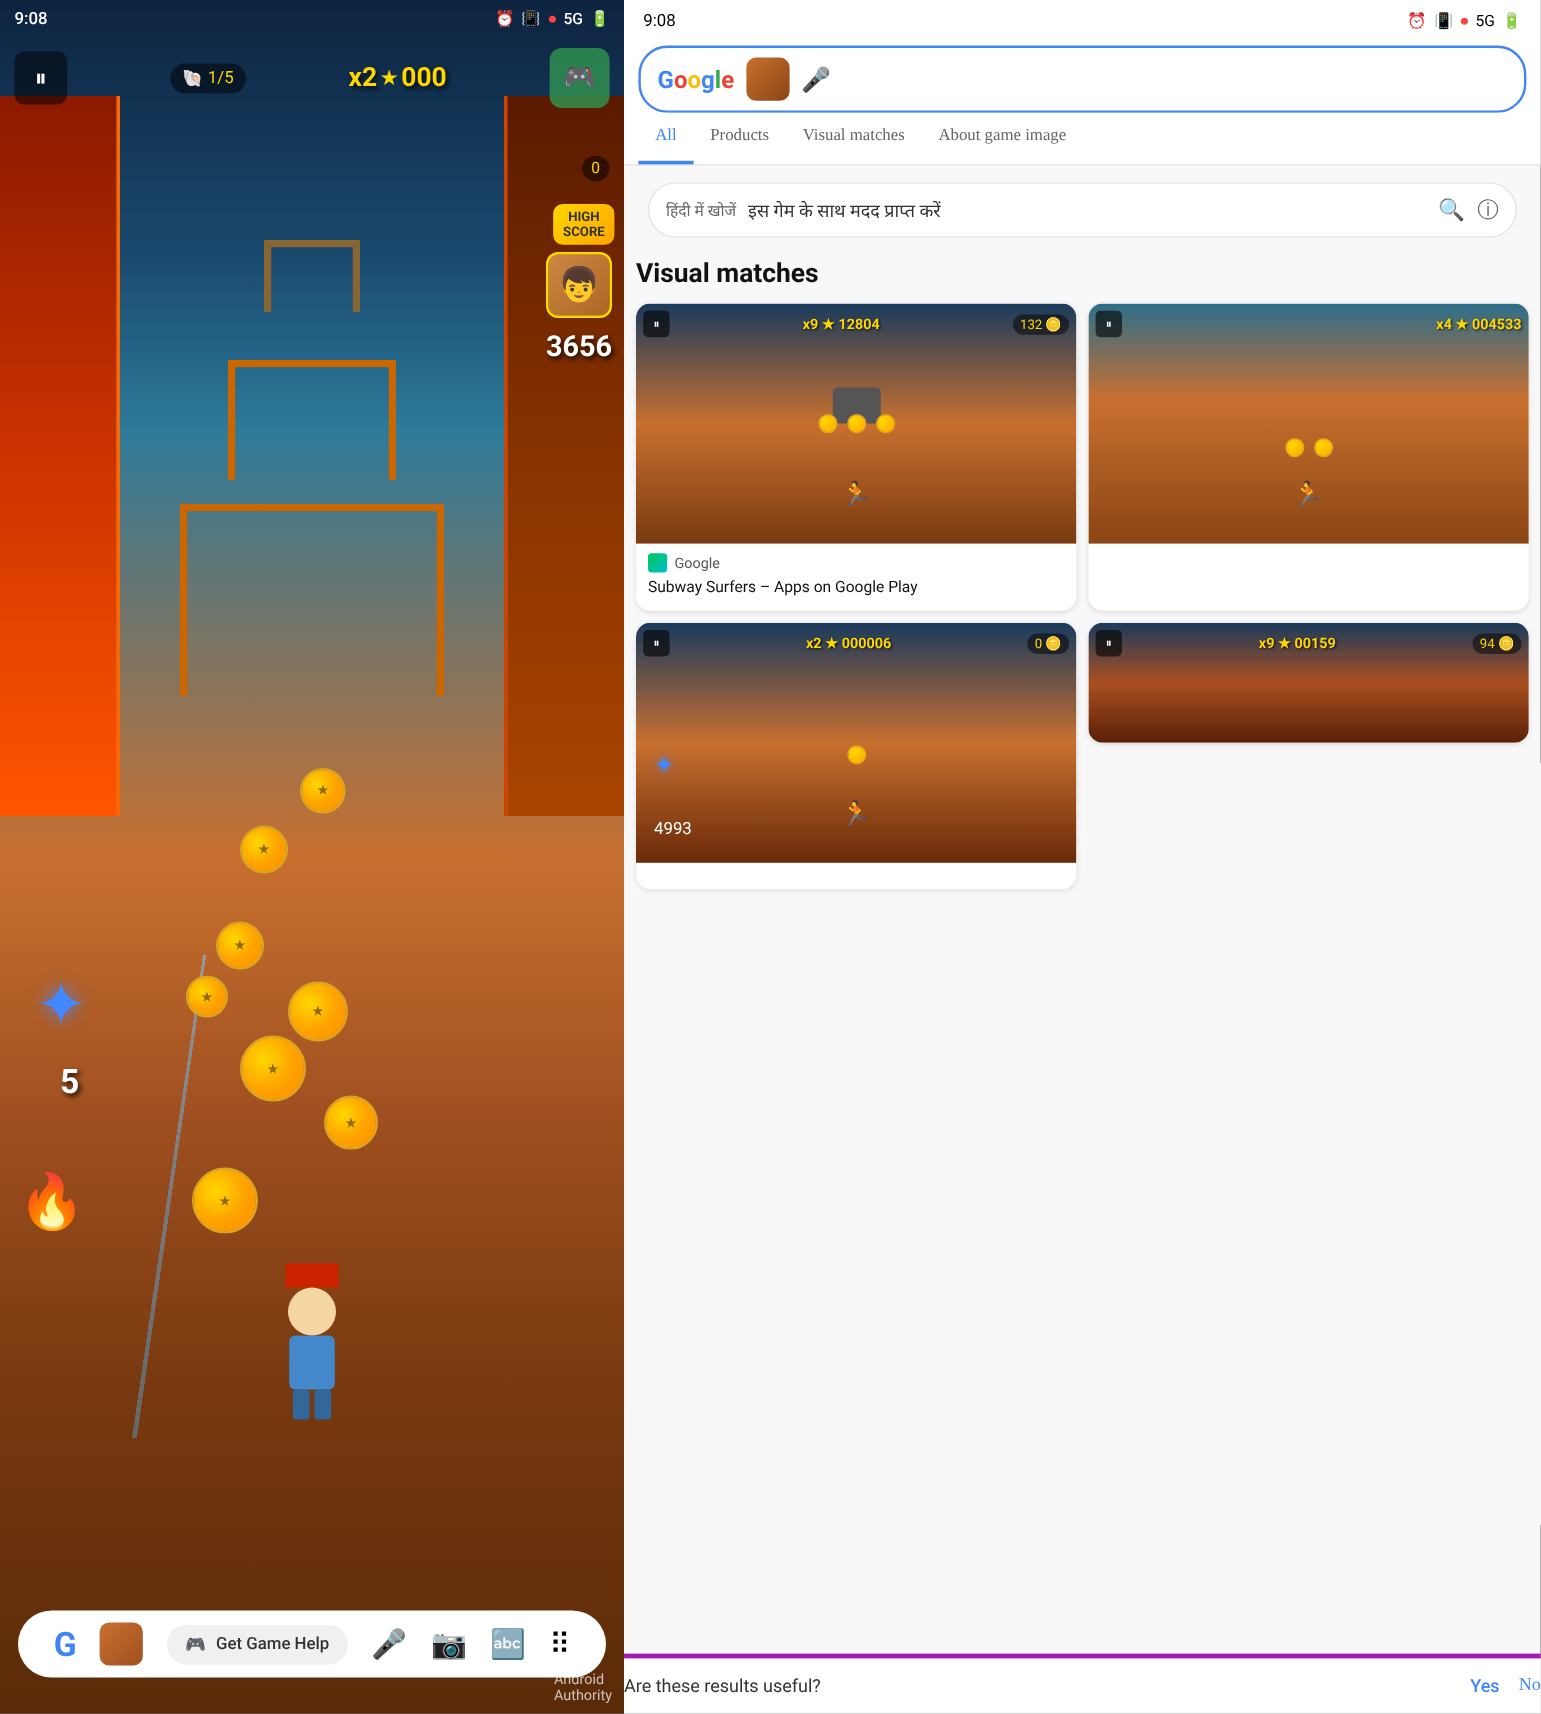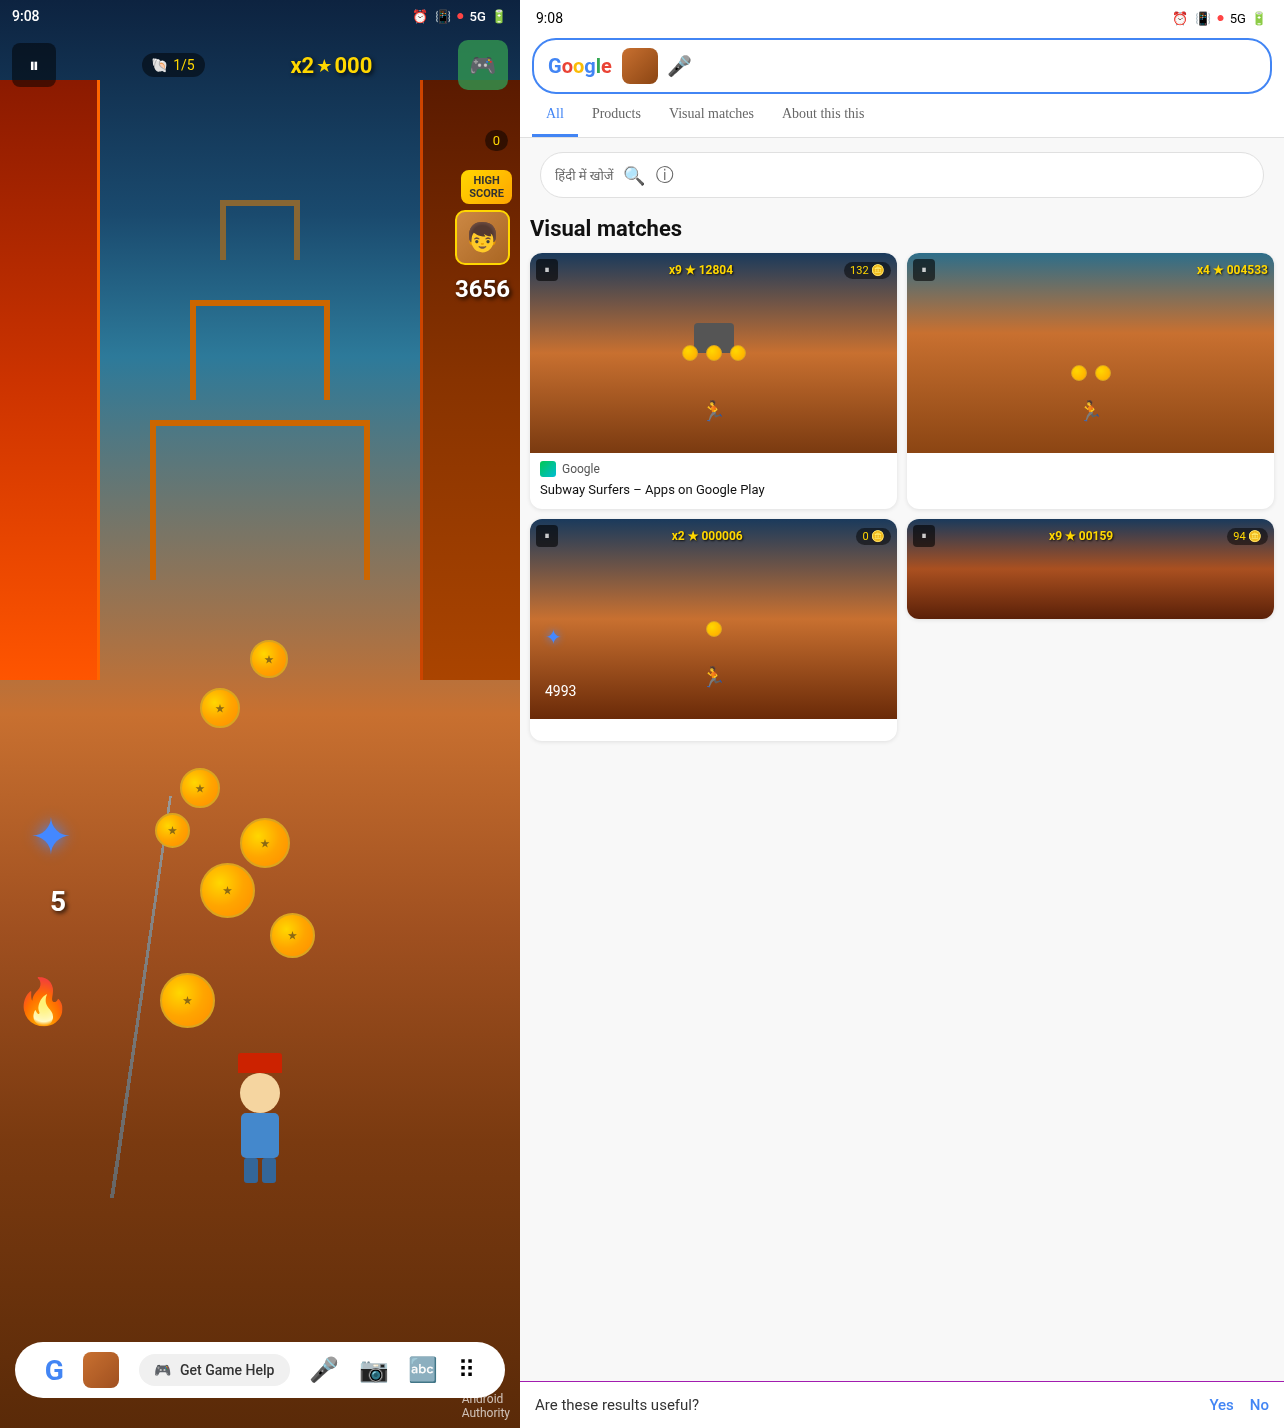--- a/index.html
+++ b/index.html
@@ -604,25 +604,25 @@
     .match-title {
       font-size: 13px;
       color: #111;
       font-weight: 400;
       line-height: 1.4;
     }
 
     
     .feedback-bar {
       background: white;
-      padding: 14px 15px;
+      padding: 14px 0;
       display: flex;
       align-items: center;
       justify-content: space-between;
-      border-top: 1px solid #a21caf;
+      border-top: 4px solid #a21caf;
       position: absolute;
       bottom: 0;
       left: 520px;
       right: 0;
     }
 
     .feedback-text {
       font-size: 15px;
       color: #333;
     }
@@ -638,20 +638,21 @@
       font-size: 15px;
       font-weight: 500;
       cursor: pointer;
     }
 
     .feedback-no {
       color: #4285F4;
       font-size: 15px;
       font-weight: 500;
       cursor: pointer;
+      font-family: Liberation Serif, serif;
     }
 
     .scrollable-content {
       overflow-y: auto;
       flex: 1;
       padding-bottom: 68px;
     }
 
     
     .ss-char {
@@ -816,29 +817,30 @@
       <div class="search-thumbnail"></div>
       <span class="mic-icon">🎤</span>
     </div>
   </div>
 
   <div class="tabs-container">
     <div class="tabs-row">
       <div class="tab active">All</div>
       <div class="tab">Products</div>
       <div class="tab">Visual matches</div>
-      <div class="tab">About this this</div>
+      <div class="tab">About game image</div>
     </div>
   </div>
 
   <div class="scrollable-content">
 
     <div style="padding:8px 10px 0;">
       <div class="hindi-suggestion">
         <span class="hindi-label">हिंदी में खोजें</span>
+        <span class="hindi-text">इस गेम के साथ मदद प्राप्त करें</span>
         <span class="search-icon-small">🔍</span>
         <span class="help-icon">ⓘ</span>
       </div>
     </div>
 
     <div class="visual-matches-section">
       <div class="section-title">Visual matches</div>
 
       <div class="visual-grid">
 

